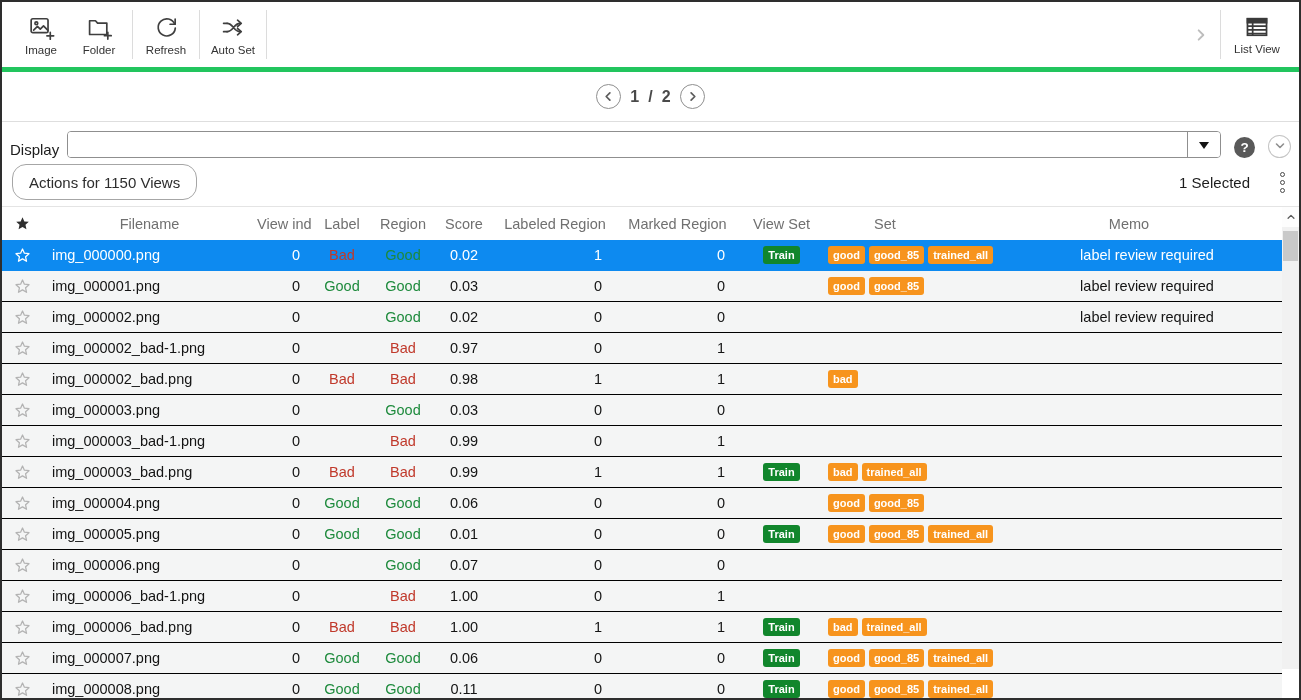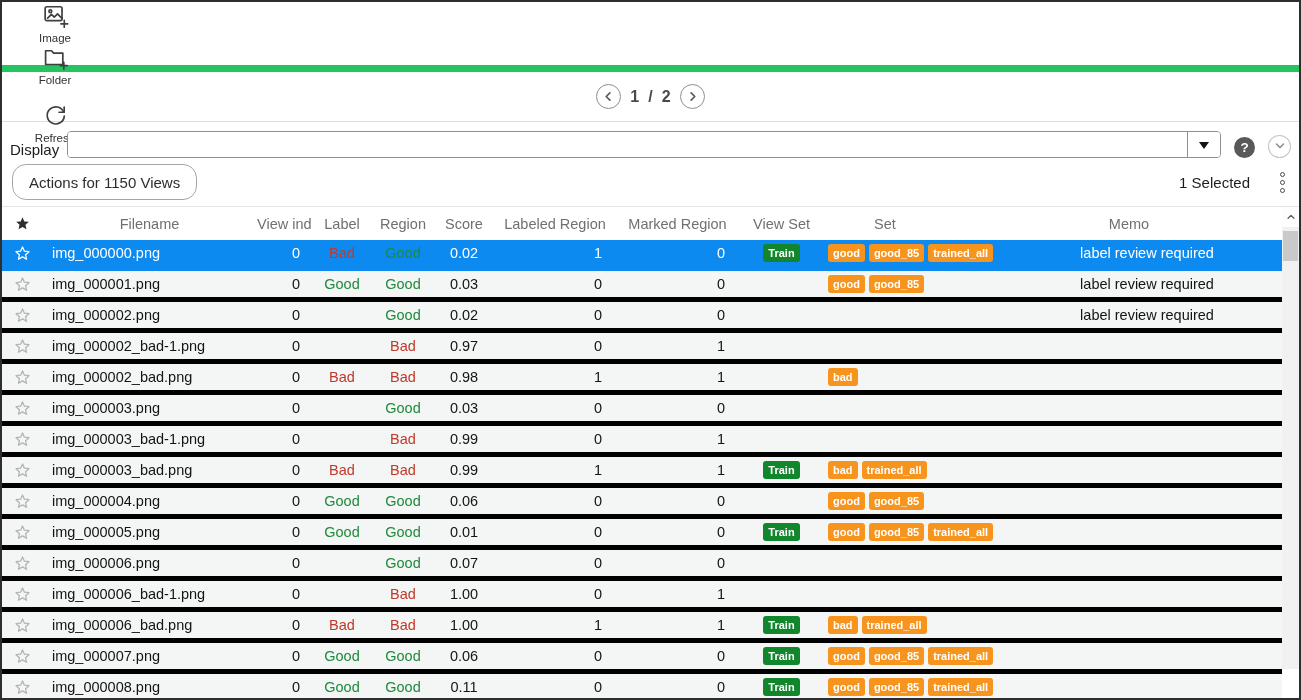--- a/index.html
+++ b/index.html
@@ -2,21 +2,21 @@
 <html><head>
 <meta charset="utf-8">
 <style>
   * { box-sizing: border-box; margin: 0; padding: 0; }
   body { font-family: "Liberation Sans", sans-serif; background: #888; }
   .window {
     width: 1301px; height: 700px; border: 2px solid #2e2e2e; background: #fff;
     overflow: hidden; position: relative; font-family: "Liberation Sans", sans-serif;
   }
   
-  .toolbar { height: 70px; display: flex; align-items: stretch; padding: 0 24px; border-bottom: 7px solid #22c55e; flex-direction: column; }
+  .toolbar { height: 70px; display: flex; align-items: stretch; padding: 0 10px; border-bottom: 5px solid #22c55e; }
   .tb-item { width: 58px; display: flex; flex-direction: column; align-items: center; justify-content: center; gap: 3px; font-size: 11.5px; color: #333; cursor: default; }
   .tb-item svg { display: block; }
   .tb-sep { width: 1px; background: #dcdcdc; margin: 8px 4px; }
   .tb-right { margin-left: auto; display: flex; align-items: stretch; }
   .tb-chevron { display: flex; align-items: center; padding: 0 8px; }
   
   .pager { height: 50px; display: flex; align-items: center; justify-content: center; gap: 9px; border-bottom: 1px solid #dedede; font-size: 16px; font-weight: 700; color: #4a4a4a; }
   .circle-btn { width: 25px; height: 25px; border: 1.6px solid #8f8f8f; border-radius: 50%; display: flex; align-items: center; justify-content: center; background: #fff; }
   
   .display-row { height: 36px; display: flex; align-items: flex-end; padding: 0 8px; gap: 8px; }
@@ -31,21 +31,21 @@
   .actions-row { height: 48px; display: flex; align-items: center; padding: 0 10px; }
   .actions-btn { height: 36px; padding: 0 16px; border: 1px solid #a6a6a6; border-radius: 14px; background: #fff; font-size: 15px; color: #2d2d2d; font-family: "Liberation Sans", sans-serif; }
   .actions-right { margin-left: auto; display: flex; align-items: center; gap: 28px; padding-right: 2px; }
   .selected-text { font-size: 15px; color: #1d1d1d; }
   .kebab { display: flex; flex-direction: column; gap: 3px; padding: 3px 2px; }
   .kebab i { width: 5px; height: 5px; border: 1.3px solid #4a4a4a; border-radius: 50%; display: block; }
   
   .table { position: relative; height: 463px; border-top: 1px solid #e4e4e4; }
   .thead { display: flex; align-items: center; height: 33px; width: 1280px; color: #707070; font-size: 14.5px; background: #fff; }
   .thead .c { text-align: center; }
-  .trow { display: flex; align-items: center; height: 31px; width: 1280px; background: #f4f5f5; border-bottom: 5px solid #000000; font-size: 14.5px; color: #141414; }
+  .trow { display: flex; align-items: center; height: 31px; width: 1280px; background: #f4f5f5; border-bottom: 1px solid #000000; font-size: 14.5px; color: #141414; }
   .trow.selected { background: #0d8af0; color: #fff; border-bottom-color: #0d8af0; }
   .c { flex: 0 0 auto; overflow: hidden; white-space: nowrap; }
   .col-star { width: 40px; display: flex; align-items: center; justify-content: center; }
   .col-fn { width: 215px; padding-left: 10px; text-align: left; }
   .col-vi { width: 55px; text-align: right; padding-right: 12px; }
   .col-label { width: 60px; text-align: center; }
   .col-marking { width: 62px; text-align: center; }
   .col-score { width: 60px; text-align: center; }
   .col-lr { width: 122px; text-align: right; padding-right: 14px; }
   .col-mr { width: 123px; text-align: right; padding-right: 14px; }

